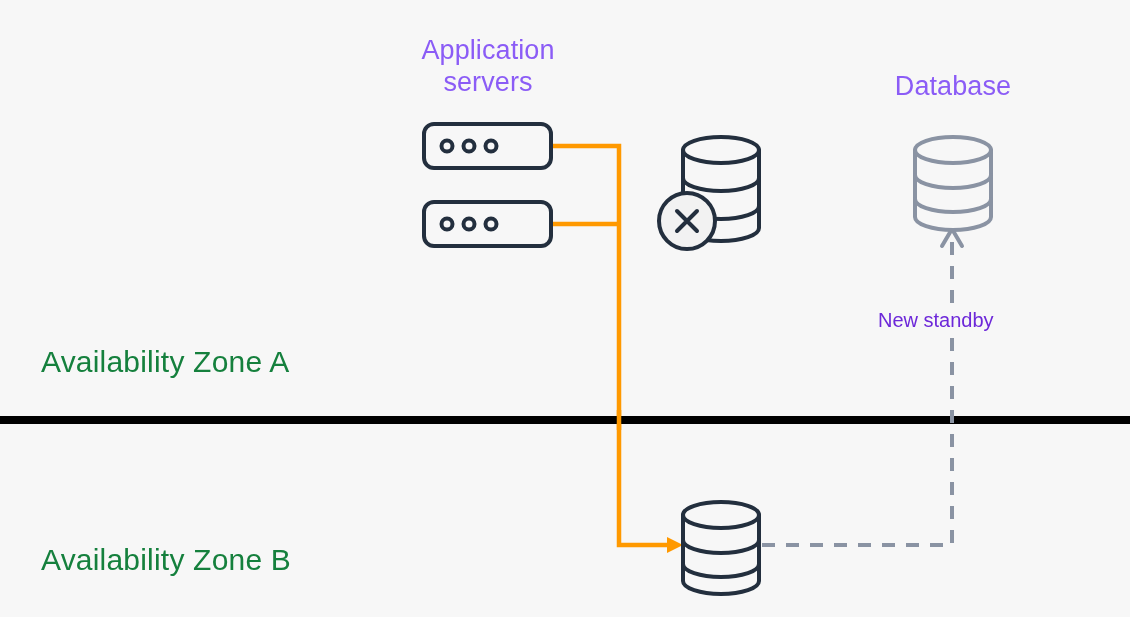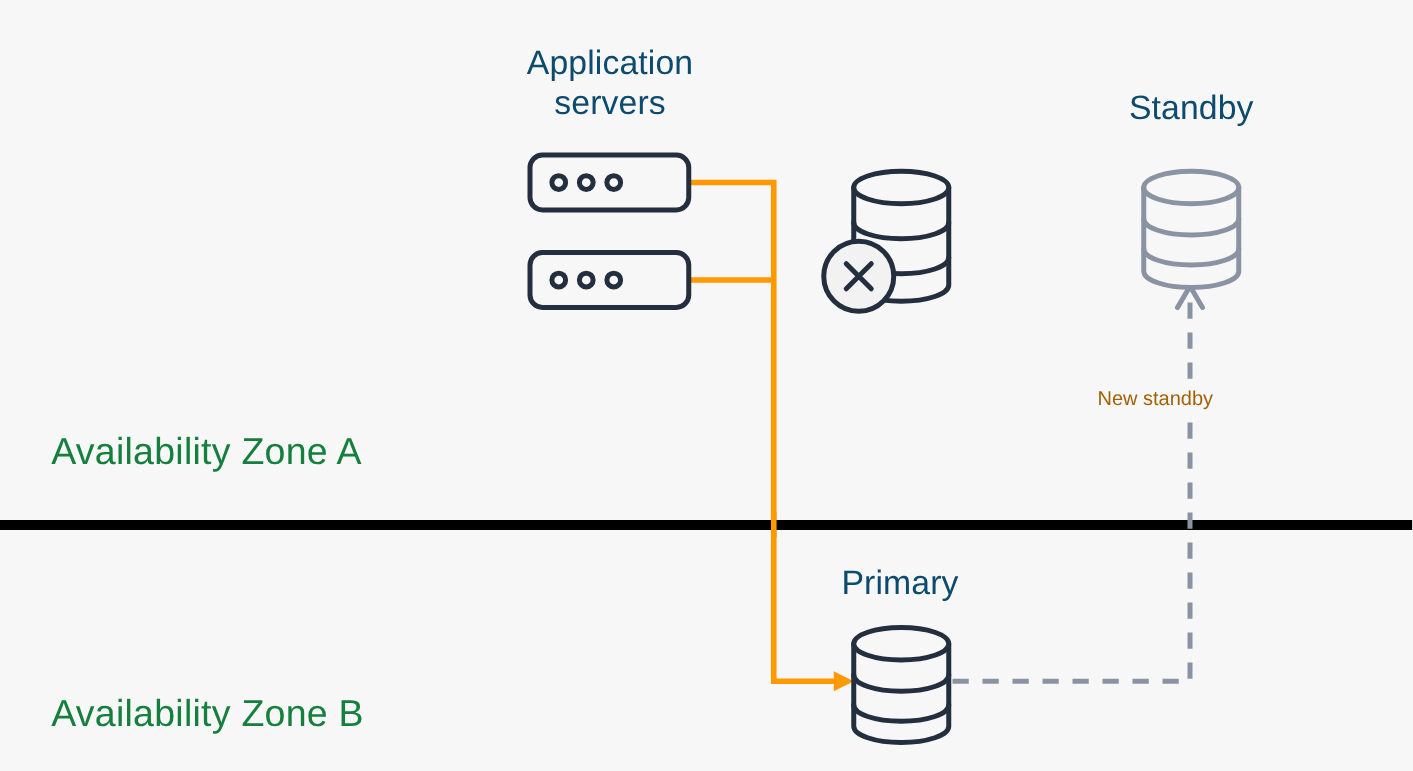--- a/index.html
+++ b/index.html
@@ -19,51 +19,51 @@
   }
   .svg-layer {
     position: absolute;
     left: 0;
     top: 0;
     width: 1130px;
     height: 617px;
   }
   .label {
     position: absolute;
-    color: #0c4a6e;
+    color: #8b5cf6;
     font-size: 27px;
     line-height: 32px;
     text-align: center;
     white-space: pre-line;
     letter-spacing: 0.1px;
   }
   .az-label {
     position: absolute;
     color: #15803d;
     font-size: 30px;
     line-height: 34px;
     letter-spacing: 0.2px;
     white-space: nowrap;
   }
   .small-label {
     position: absolute;
-    color: #a16207;
-    font-size: 16px;
+    color: #6d28d9;
+    font-size: 20px;
     line-height: 24px;
     white-space: nowrap;
     background: #f7f7f7;
     padding: 0 4px;
   }
   #lbl-app-servers   { left: 372px; top: 34px;  width: 232px; }
   #lbl-db-failure    { left: 620px; top: 34px;  width: 200px; }
   #lbl-standby       { left: 862px; top: 70px;  width: 182px; }
   #lbl-primary       { left: 620px; top: 450px; width: 200px; }
   #lbl-new-standby   { left: 874px; top: 308px; }
   #lbl-az-a          { left: 41px;  top: 345px; }
-  #lbl-az-b          { left: 41px;  top: 543px; margin-top: 12px; }
+  #lbl-az-b          { left: 41px;  top: 543px; }
 </style>
 </head>
 <body>
 
 <div id="canvas">
 
   <svg class="svg-layer" viewBox="0 0 1130 617" xmlns="http://www.w3.org/2000/svg">
 
     <g>
       <path d="M 551 146 L 619 146 L 619 545 L 672 545" fill="none" stroke="#ff9900" stroke-width="4.5" stroke-linecap="butt" stroke-linejoin="miter"></path>
@@ -120,23 +120,22 @@
       <path d="M 683 540 A 38 13 0 0 0 759 540" fill="none" stroke="#232f3e" stroke-width="4" stroke-linecap="round"></path>
       <path d="M 683 564 A 38 13 0 0 0 759 564" fill="none" stroke="#232f3e" stroke-width="4" stroke-linecap="round"></path>
     </g>
 
   </svg>
 
   <div class="label" id="lbl-app-servers">Application
 servers</div>
 
 
-  <div class="label" id="lbl-standby">Standby</div>
+  <div class="label" id="lbl-standby">Database</div>
 
-  <div class="label" id="lbl-primary">Primary</div>
 
   <div class="small-label" id="lbl-new-standby">New standby</div>
 
   <div class="az-label" id="lbl-az-a">Availability Zone A</div>
 
   <div class="az-label" id="lbl-az-b">Availability Zone B</div>
 
 </div>
 
 </body></html>

